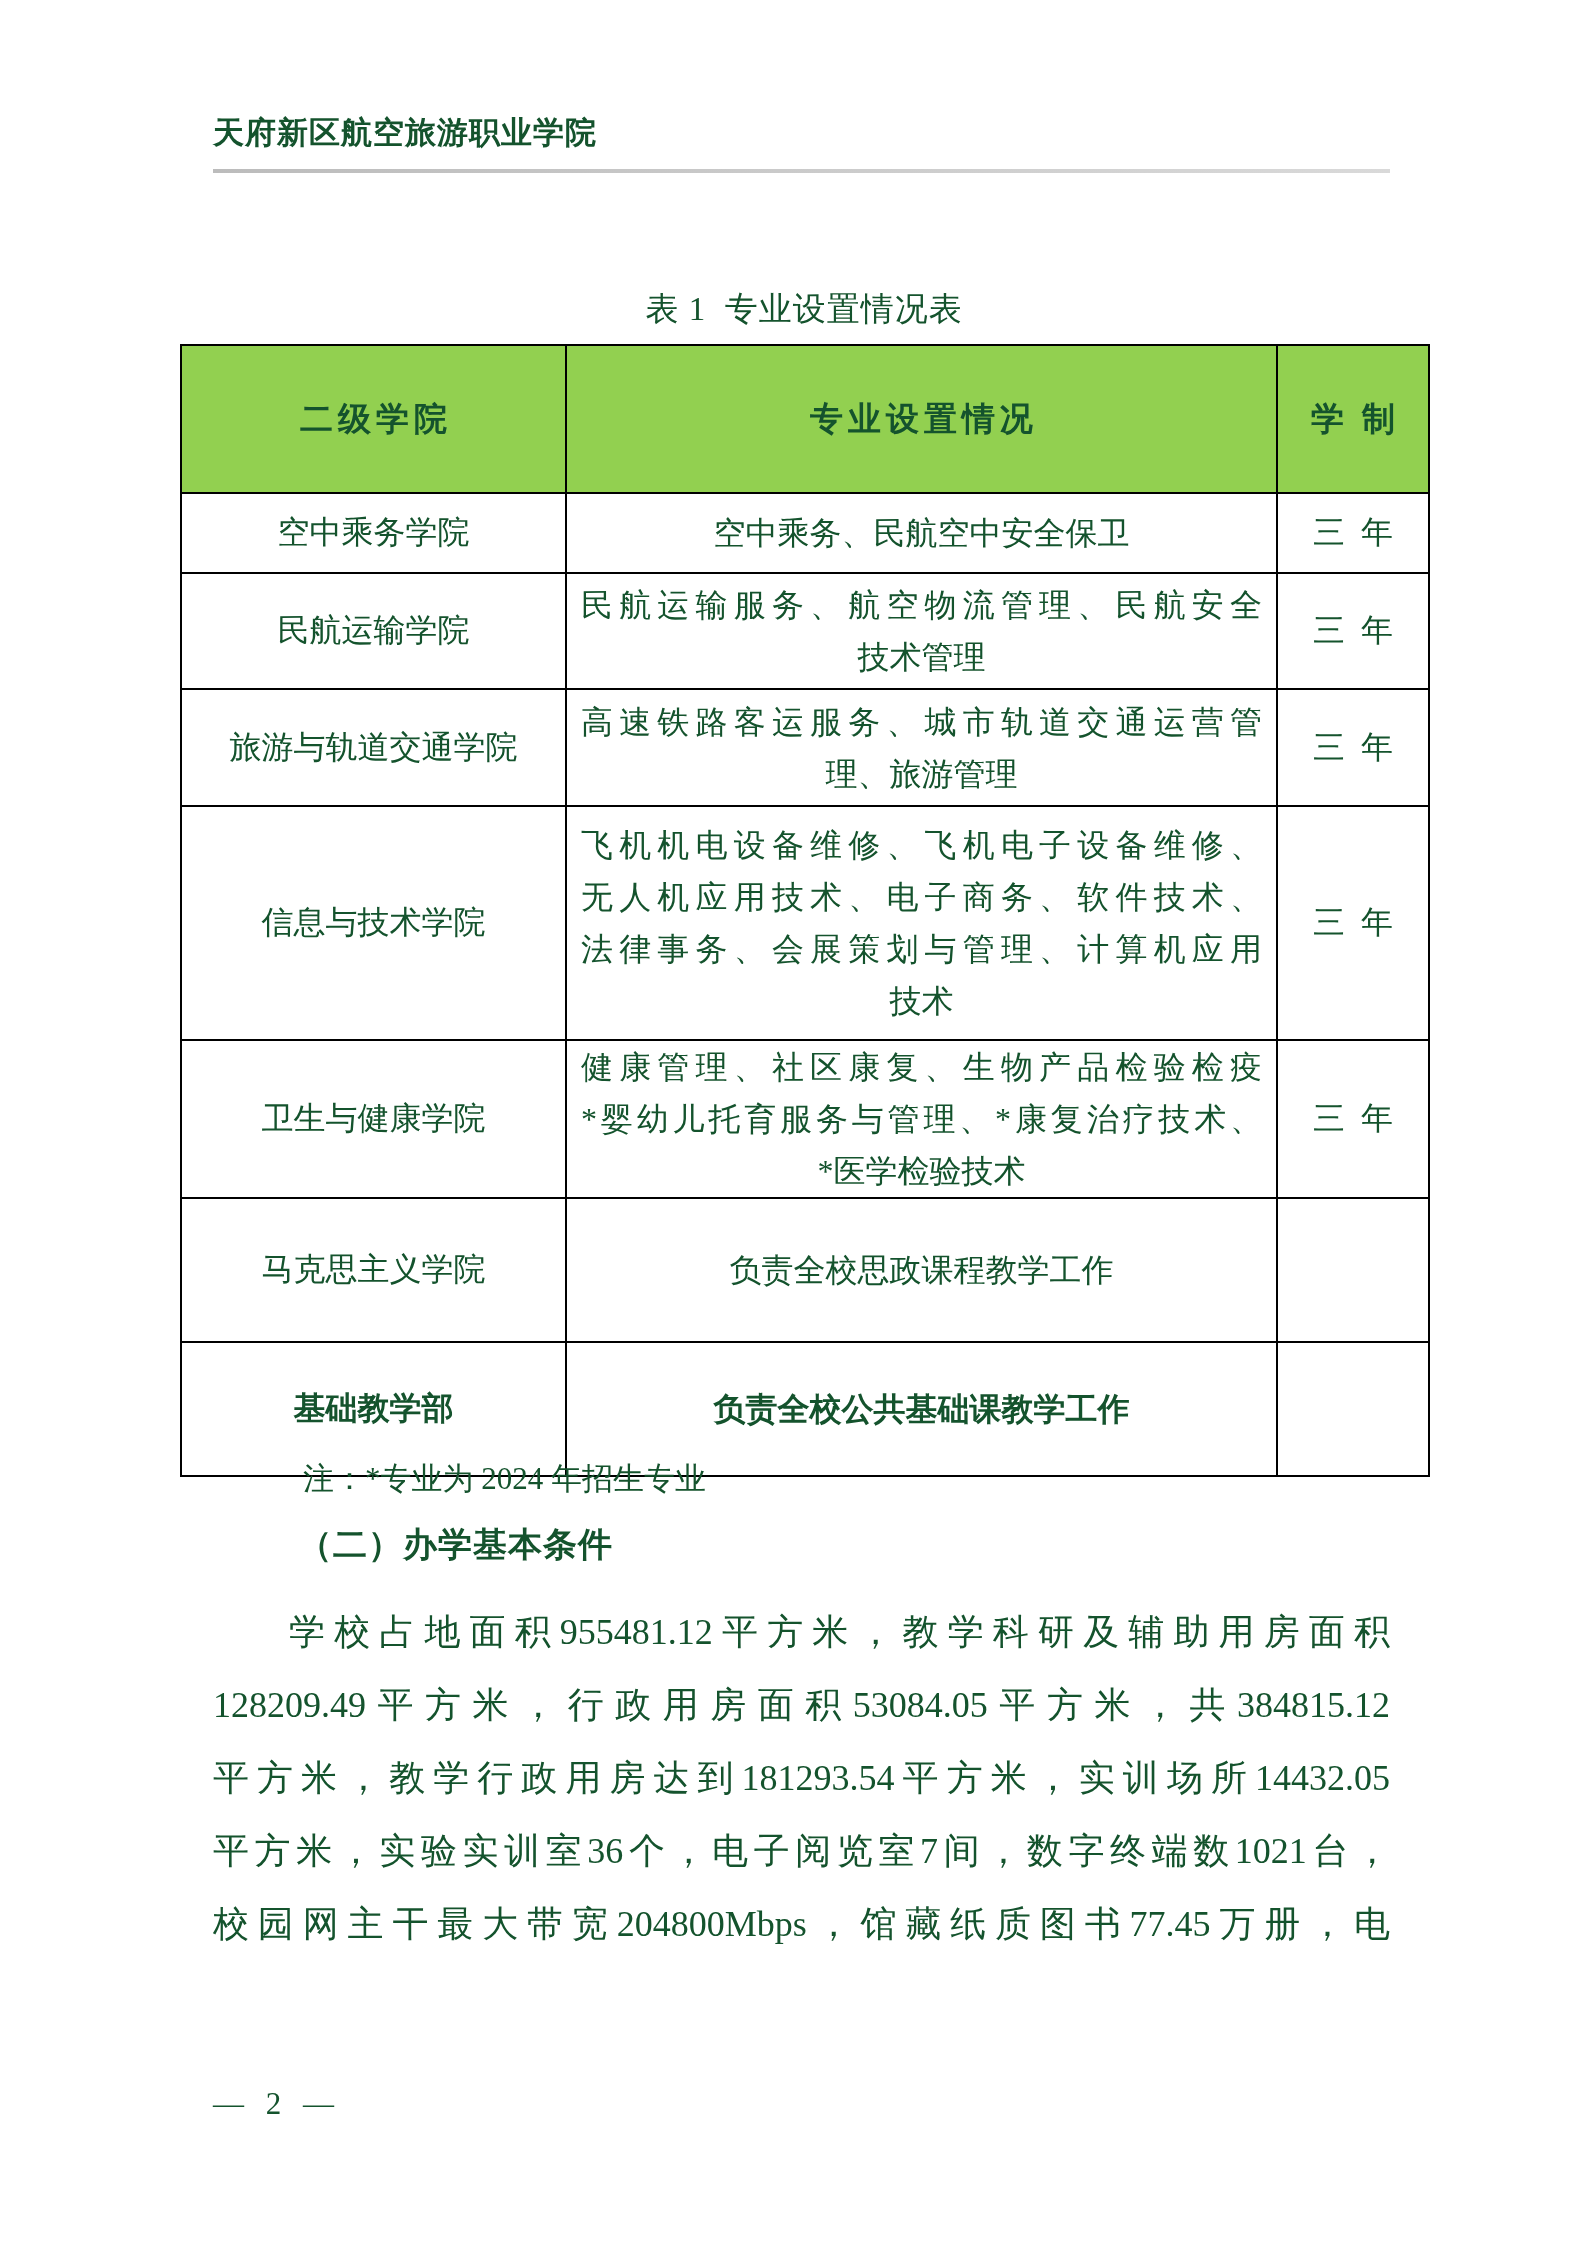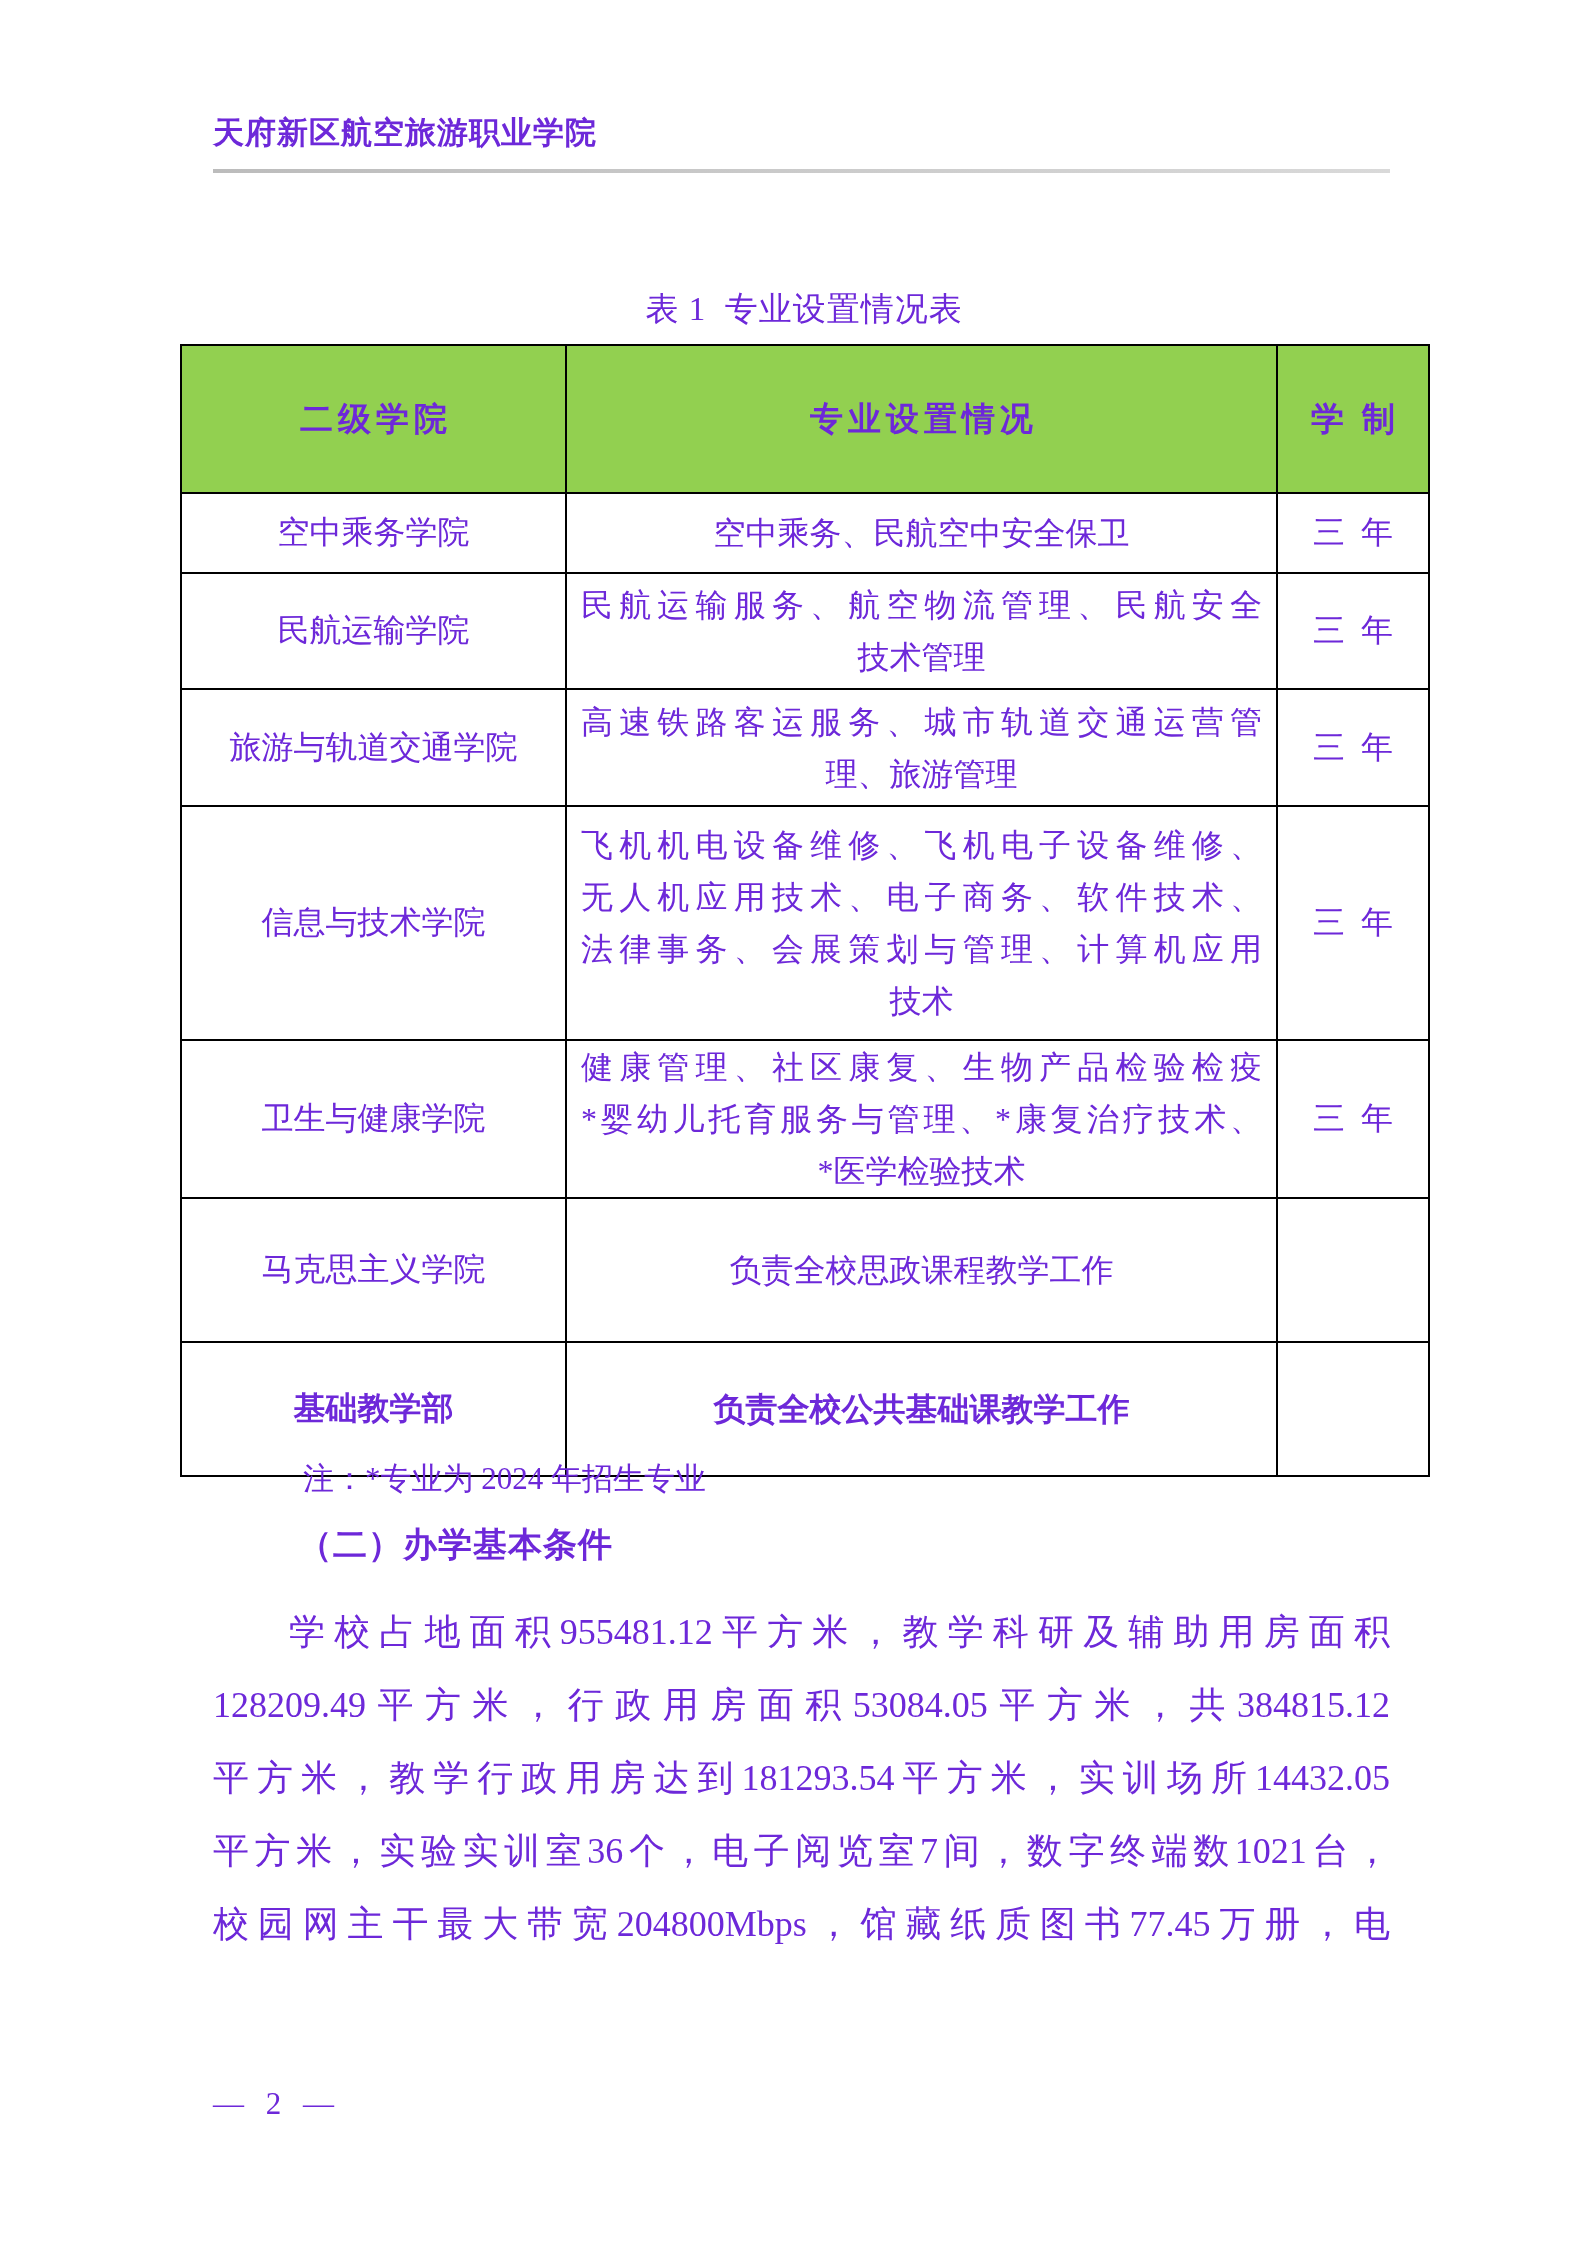--- a/index.html
+++ b/index.html
@@ -2,21 +2,21 @@
 <html><head>
 <meta charset="utf-8">
 <style>
   html,body{margin:0;padding:0;background:#e8e8e8;}
   .page{
     position:relative;
     width:1587px;height:2245px;
     margin:0 auto;
     background:#ffffff;
     font-family:"Liberation Serif","DejaVu Serif",serif;
-    color:#6d28d9;
+    color:#14532d;
     overflow:hidden;
   }
   
   .hdr{
     position:absolute;left:213px;top:112px;width:1180px;
     display:flex;justify-content:space-between;align-items:flex-end;
   }
   .hdr-left{font-size:31px;font-weight:bold;letter-spacing:1px;white-space:pre;}
   .hdr-right{font-size:24px;white-space:pre;padding-bottom:3px;}
   .hdr-rule{

